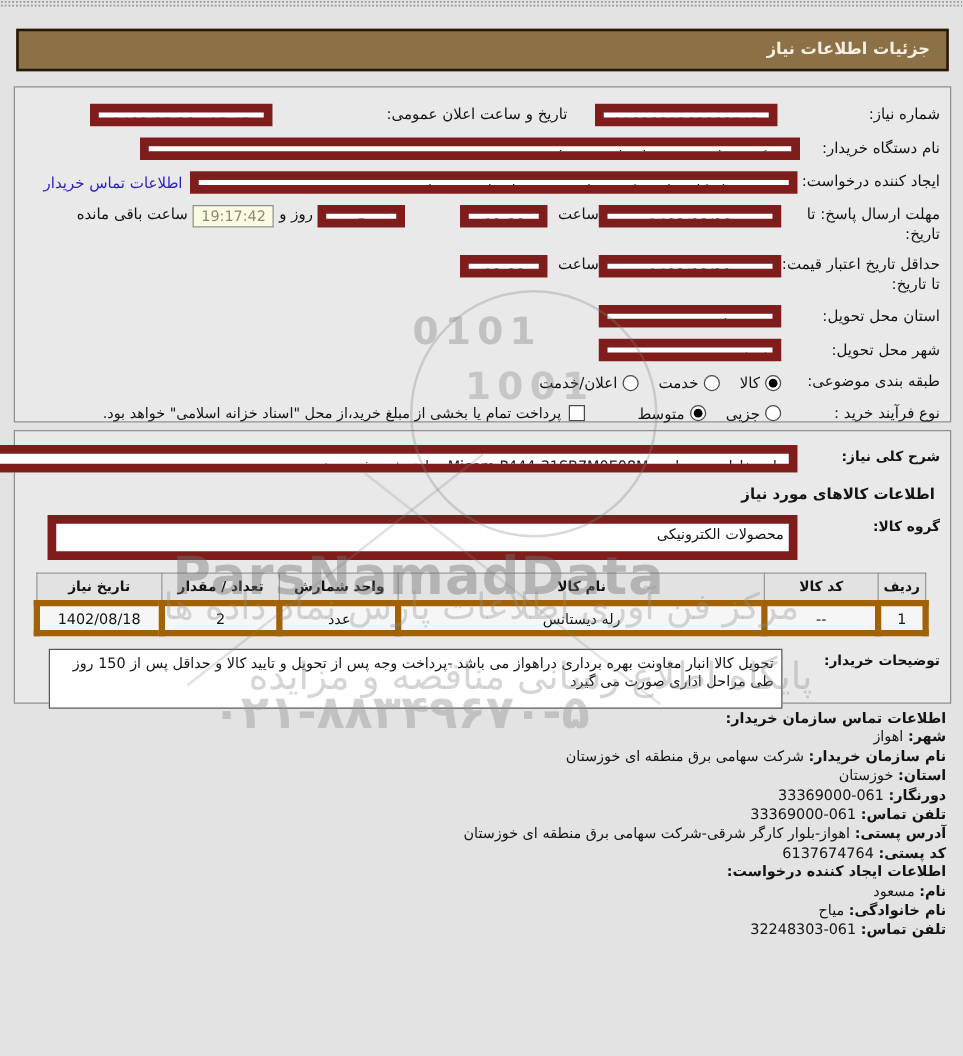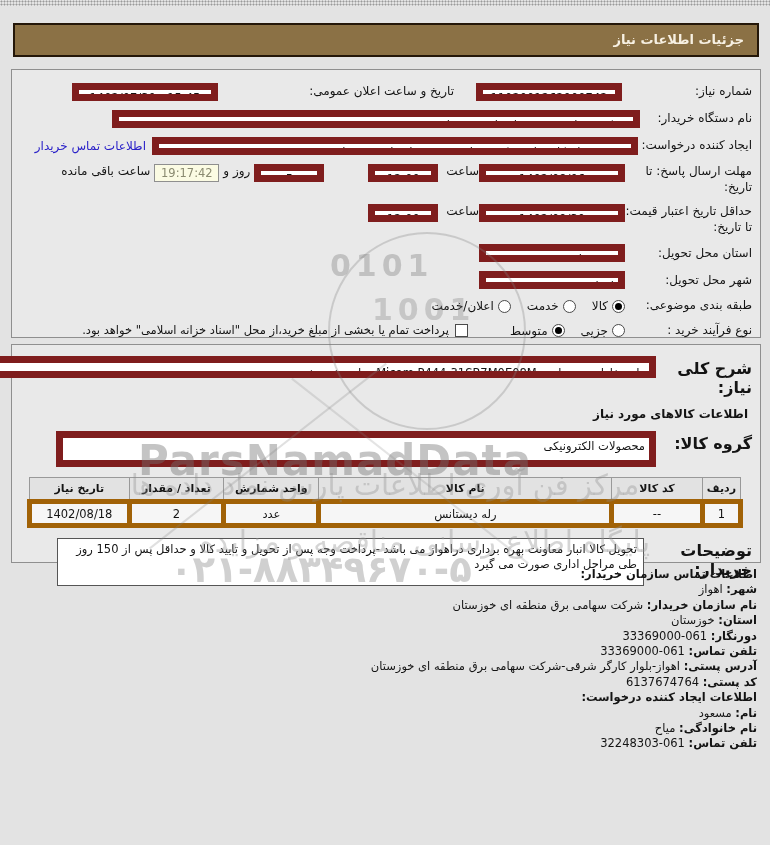--- a/index.html
+++ b/index.html
@@ -59,21 +59,21 @@
   }
   .radio { border-radius:50%; }
   .radio.checked::after {
     content:""; position:absolute; top:2px; left:2px; width:7px; height:7px;
     border-radius:50%; background:#000;
   }
   .opt { display:flex; align-items:center; margin-left:16px; }
   .opt .olbl { margin-right:4px; }
 
   .b2row { display:flex; align-items:flex-start; margin-bottom:10px; }
-  .b2lbl { font-weight:bold; width:96px; flex-shrink:0; padding-top:3px; font-size:16px; }
+  .b2lbl { font-weight:bold; width:96px; flex-shrink:0; padding-top:3px; font-size:11px;margin-left:18px; }
   .descfield { width:674px; height:22px; line-height:20px; }
   .groupfield { width:600px; height:36px; }
   .goods-heading { font-weight:bold; margin:0 4px 10px; font-size:12px; }
 
   table.goods { width:716px; margin:0 9px 10px; border-collapse:collapse; }
   table.goods th {
     background:#E2E2E2; font-size:11px; font-weight:bold;
     border:1px solid #999; height:24px; padding:2px 4px; text-align:center;
   }
   table.goods td {

